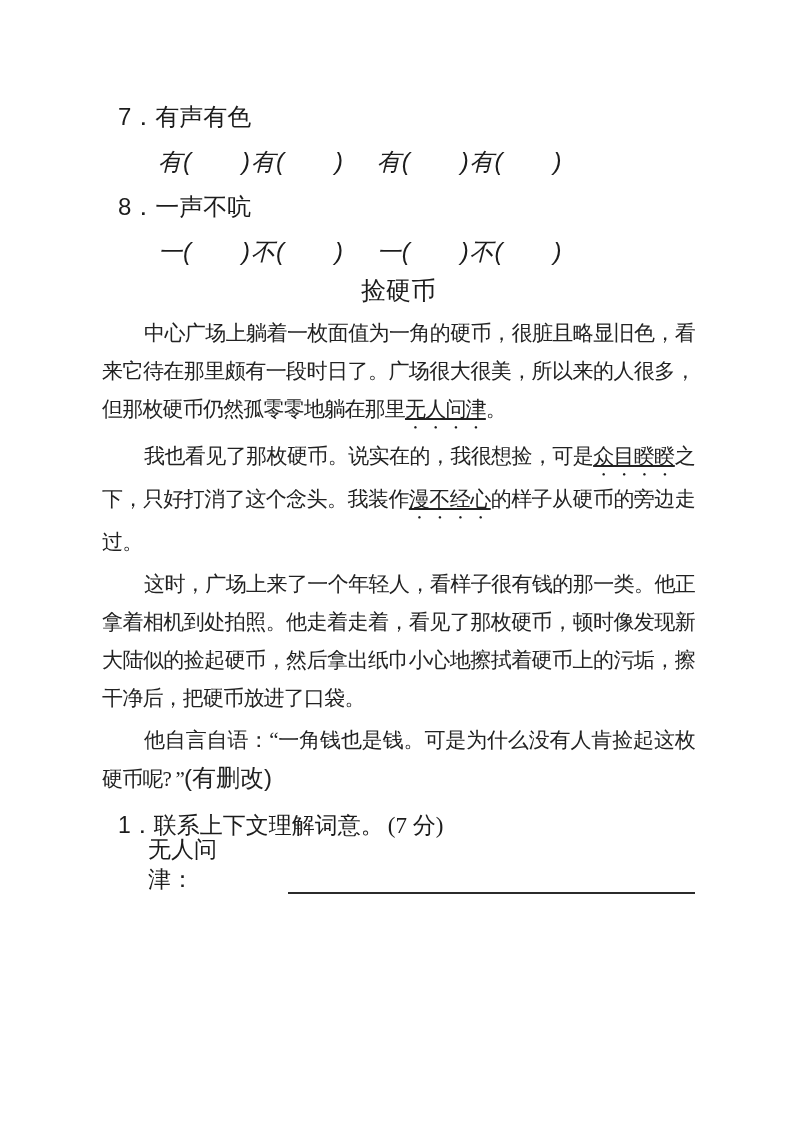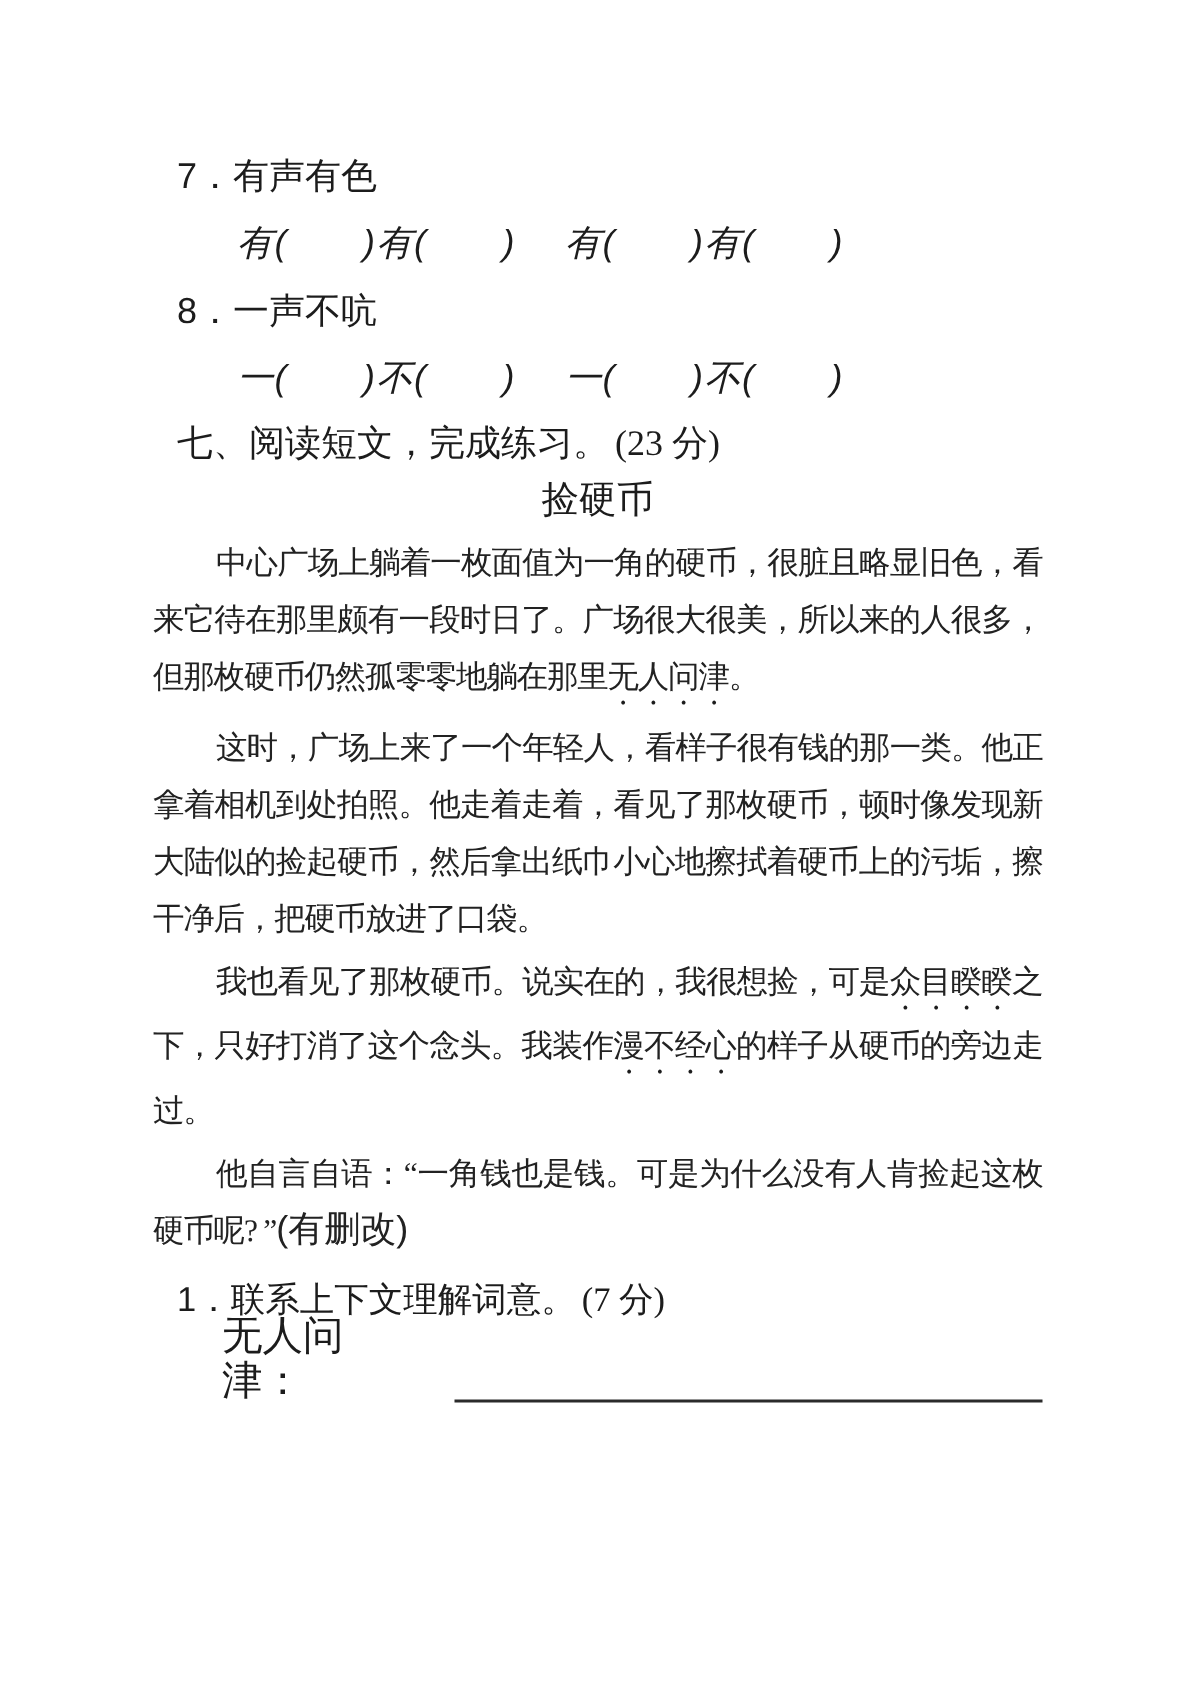--- a/index.html
+++ b/index.html
@@ -49,20 +49,21 @@
   .para {
     margin: 0 0 4px 0;
     text-align: justify;
     text-indent: 2em;
   }
   .em-dots {
     -webkit-text-emphasis: filled dot #1c1c1c;
     -webkit-text-emphasis-position: under;
     text-emphasis: filled dot #1c1c1c;
     text-emphasis-position: under right;
+    text-decoration: underline;
   }
   .note {
     font-family: "Liberation Sans", sans-serif;
     letter-spacing: 0;
     font-size: 24px;
   }
   
   .q-head {
     height: 46px;
     display: flex;
@@ -71,21 +72,21 @@
     font-family: "Liberation Sans", sans-serif;
     font-size: 23px;
     margin-top: 4px;
   }
   .answer-line {
     height: 46px;
     display: flex;
     align-items: flex-end;
     padding-left: 46px;
     font-family: "Liberation Sans", sans-serif;
-    font-size: 27px;
+    font-size: 23px;
     gap: 28px;
   }
   .answer-term { line-height: 30px; }
   .blank-line {
     display: inline-block;
     width: 424px;
     border-bottom: 2px solid #2b2b2b;
     height: 28px;
     margin-left: 2px;
   }
@@ -102,32 +103,29 @@
     <span>有(　　)有(　　)　 有(　　)有(　　)</span>
   </div>
 
   <div class="top-line ex-head">
     <span>8．</span><span>一声不吭</span>
   </div>
   <div class="top-line ex-blanks">
     <span>一(　　)不(　　)　 一(　　)不(　　)</span>
   </div>
 
-  <div class="top-line sec-head">
-    <span>七、阅读短文，完成练习。</span><span class="score">(23 分)</span>
-  </div>
 
   <div class="essay-title">
     <span>捡硬币</span>
   </div>
 
   <div class="essay">
       <p class="para"><span>中心广场上躺着一枚面值为一角的硬币，很脏且略显旧色，看来它待在那里颇有一段时日了。广场很大很美，所以来的人很多，但那枚硬币仍然孤零零地躺在那里</span><span class="em-dots">无人问津</span><span>。</span></p>
+      <p class="para"><span>我也看见了那枚硬币。说实在的，我很想捡，可是</span><span class="em-dots">众目睽睽</span><span>之下，只好打消了这个念头。我装作</span><span class="em-dots">漫不经心</span><span>的样子从硬币的旁边走过。</span></p>
       <p class="para"><span>这时，广场上来了一个年轻人，看样子很有钱的那一类。他正拿着相机到处拍照。他走着走着，看见了那枚硬币，顿时像发现新大陆似的捡起硬币，然后拿出纸巾小心地擦拭着硬币上的污垢，擦干净后，把硬币放进了口袋。</span></p>
-      <p class="para"><span>我也看见了那枚硬币。说实在的，我很想捡，可是</span><span class="em-dots">众目睽睽</span><span>之下，只好打消了这个念头。我装作</span><span class="em-dots">漫不经心</span><span>的样子从硬币的旁边走过。</span></p>
       <p class="para"><span>他自言自语：“一角钱也是钱。可是为什么没有人肯捡起这枚硬币呢? ”</span><span class="note">(有删改)</span></p>
     </div>
 
   <div class="q-head">
     <span>1．</span>
       <span>联系上下文理解词意。</span>
       <span class="score">(7 分)</span>
   </div>
 
   <div class="answer-line">

